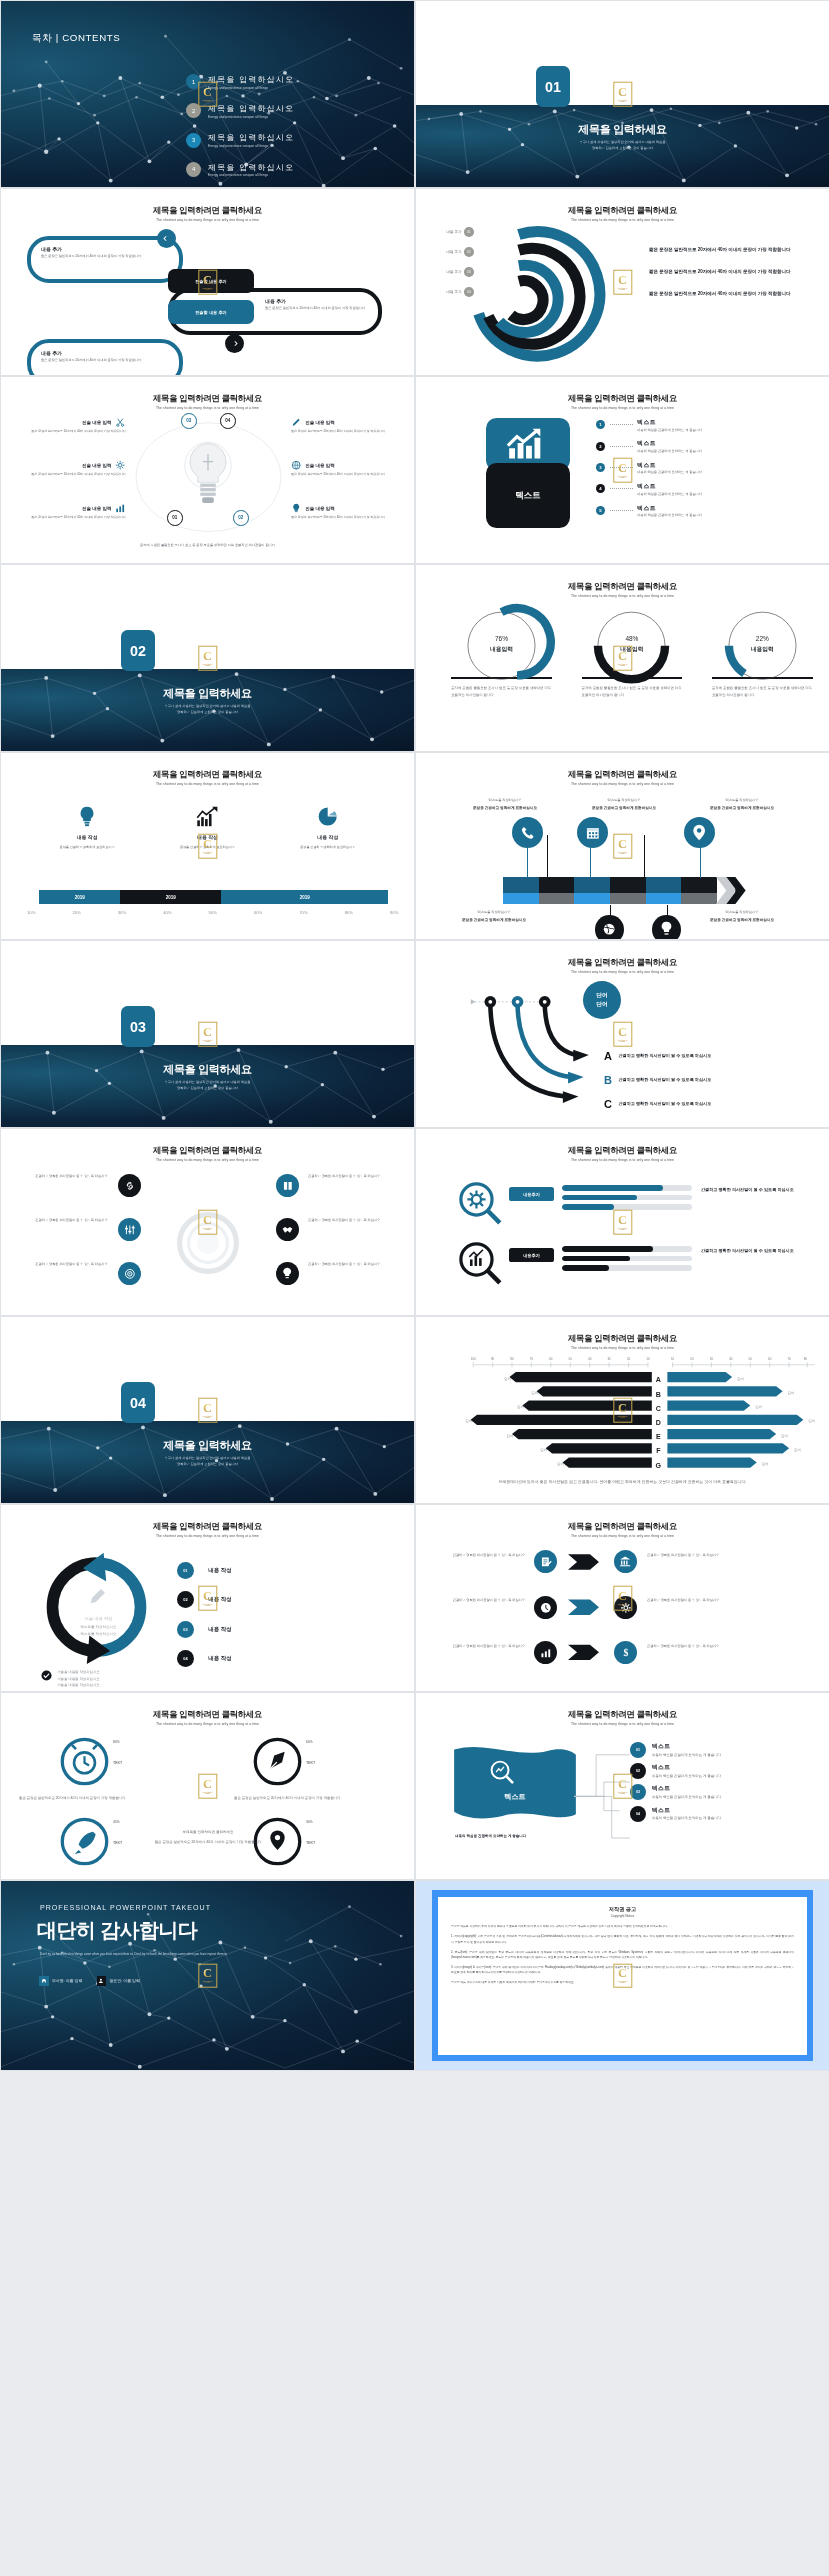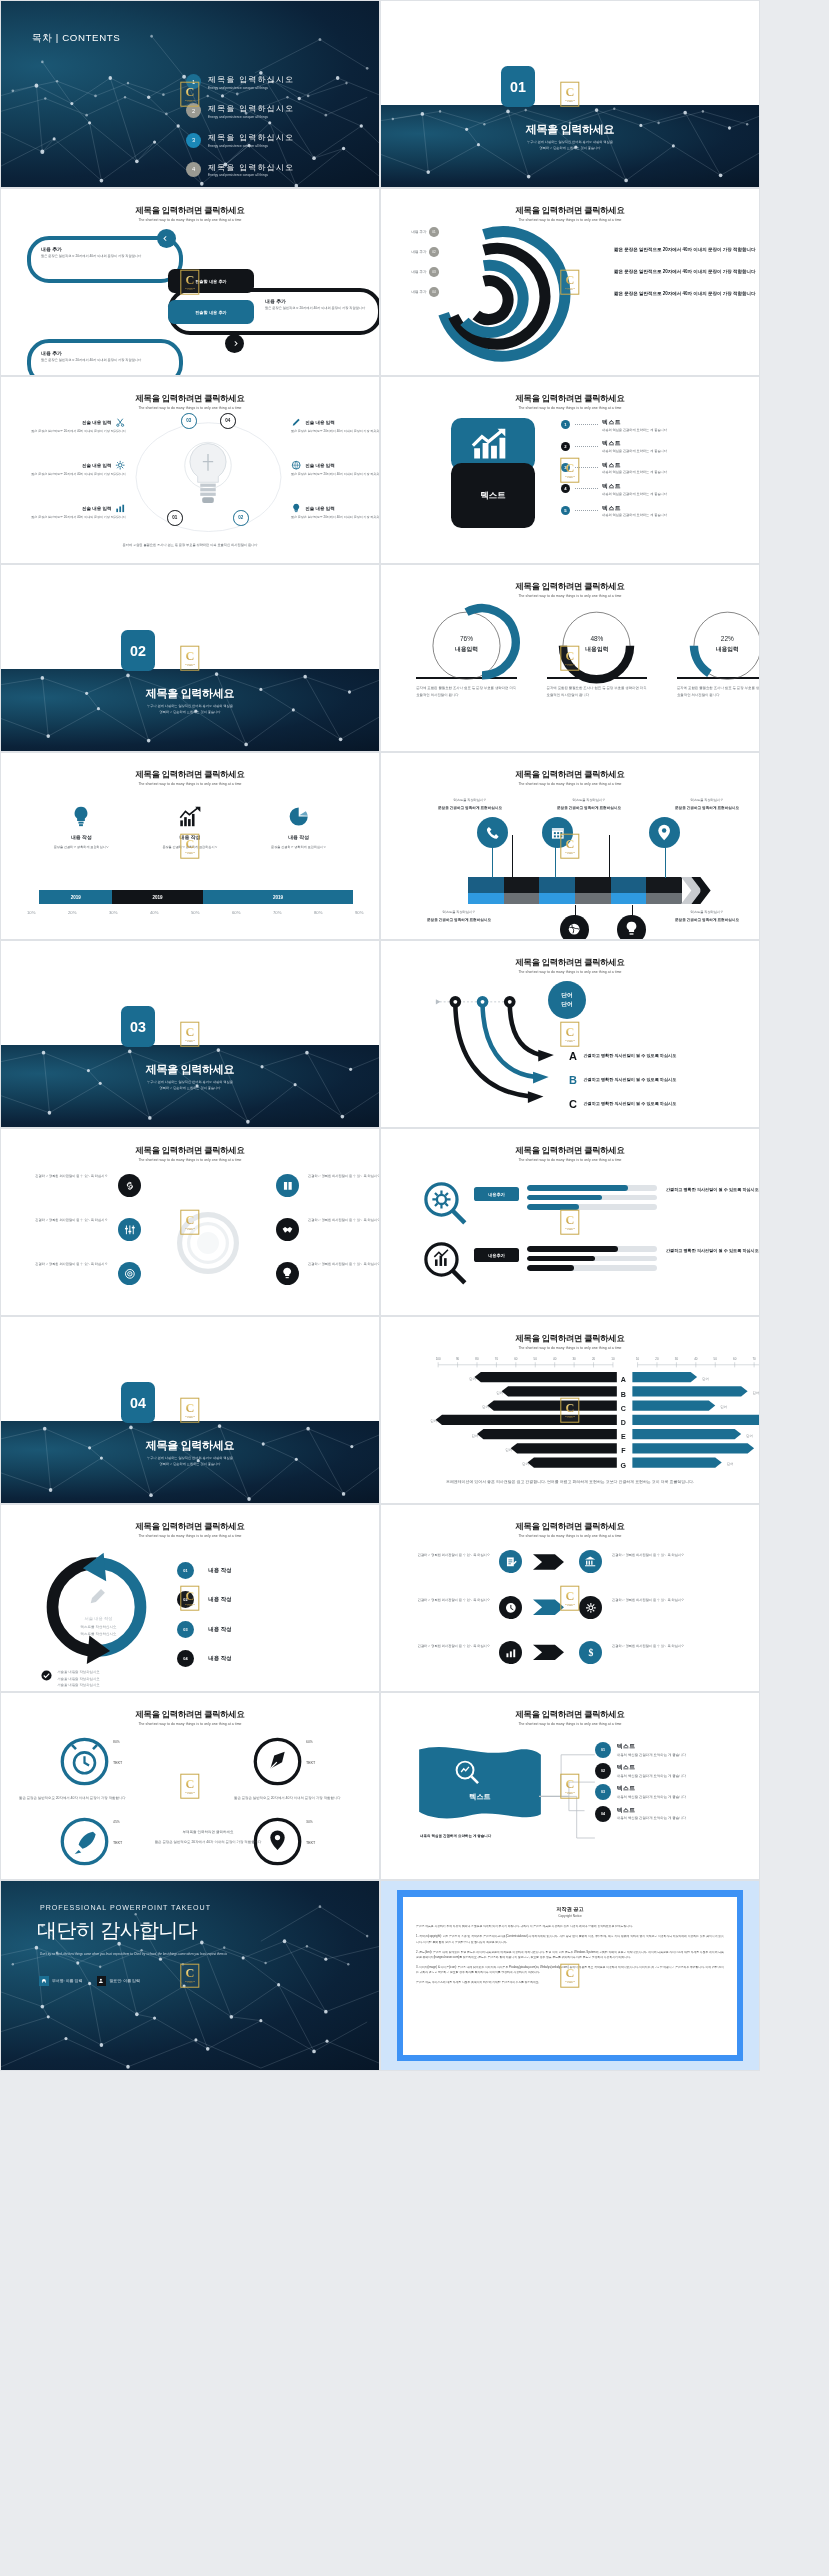--- a/index.html
+++ b/index.html
@@ -3,21 +3,21 @@
 <meta charset="utf-8">
 <style>
   * { margin:0; padding:0; box-sizing:border-box; }
   body {
     width:830px; background:#e9ebee;
     font-family:"Liberation Sans", sans-serif;
     -webkit-font-smoothing:antialiased;
   }
   .deck { display:flex; flex-wrap:wrap; width:830px; }
   .slide {
-    width:380px; height:188px; position:relative; overflow:hidden;
+    width:415px; height:188px; position:relative; overflow:hidden;
     background:#ffffff; border:0.6px solid #dfe2e6;
   }
   .slide.last { height:191px; }
 
   
   .netbg { position:absolute; inset:0; background:
       radial-gradient(ellipse at 10% 35%, #1b5774 0%, #123c55 35%, #0b2239 65%, #071627 100%);
       overflow:hidden; }
   .netbg svg { position:absolute; inset:0; width:100%; height:100%; }
   .netbg .ln { stroke:rgba(200,215,230,.38); stroke-width:.7; fill:none; }
@@ -106,21 +106,21 @@
   .rowtxt { font-size:5px; fill:#6c7379; }
 
   
   .cp-frame { position:absolute; inset:9px 15.6px; background:#3d92f5; }
   .cp-inner { position:absolute; inset:6.5px; background:#fff; padding:9px 13px; overflow:hidden;}
   .cp-h { text-align:center; font-size:5.2px; font-weight:bold; color:#222; margin-bottom:5.8px;}
   .cp-p { font-size:2.8px; line-height:1.95; color:#444; margin-bottom:4.5px; text-align:justify;}
 
   
   .th-sup { position:absolute; left:39px; top:23px; color:#e8eef3; font-size:7.1px; letter-spacing:1px;}
-  .th-big { position:absolute; left:36px; top:36px; color:#fff; font-size:20px; font-weight:normal; letter-spacing:-0.6px;}
+  .th-big { position:absolute; left:36px; top:36px; color:#fff; font-size:20px; font-weight:bold; letter-spacing:-0.6px;}
   .th-small{ position:absolute; left:39px; top:71px; width:214px; color:#cfdae4; font-size:3px;
              font-style:italic; line-height:1.75; }
   .th-meta { position:absolute; left:38px; top:95px; display:flex; align-items:center; gap:5.2px;}
   .th-chip { display:flex; align-items:center; gap:3.2px; }
   .th-ic { width:9.7px; height:9.7px; display:flex; align-items:center; justify-content:center;
            color:#fff; font-size:5.2px; }
   .th-tx { color:#e2e9ef; font-size:3.9px; }
 
   svg { overflow:visible; }
 </style>

